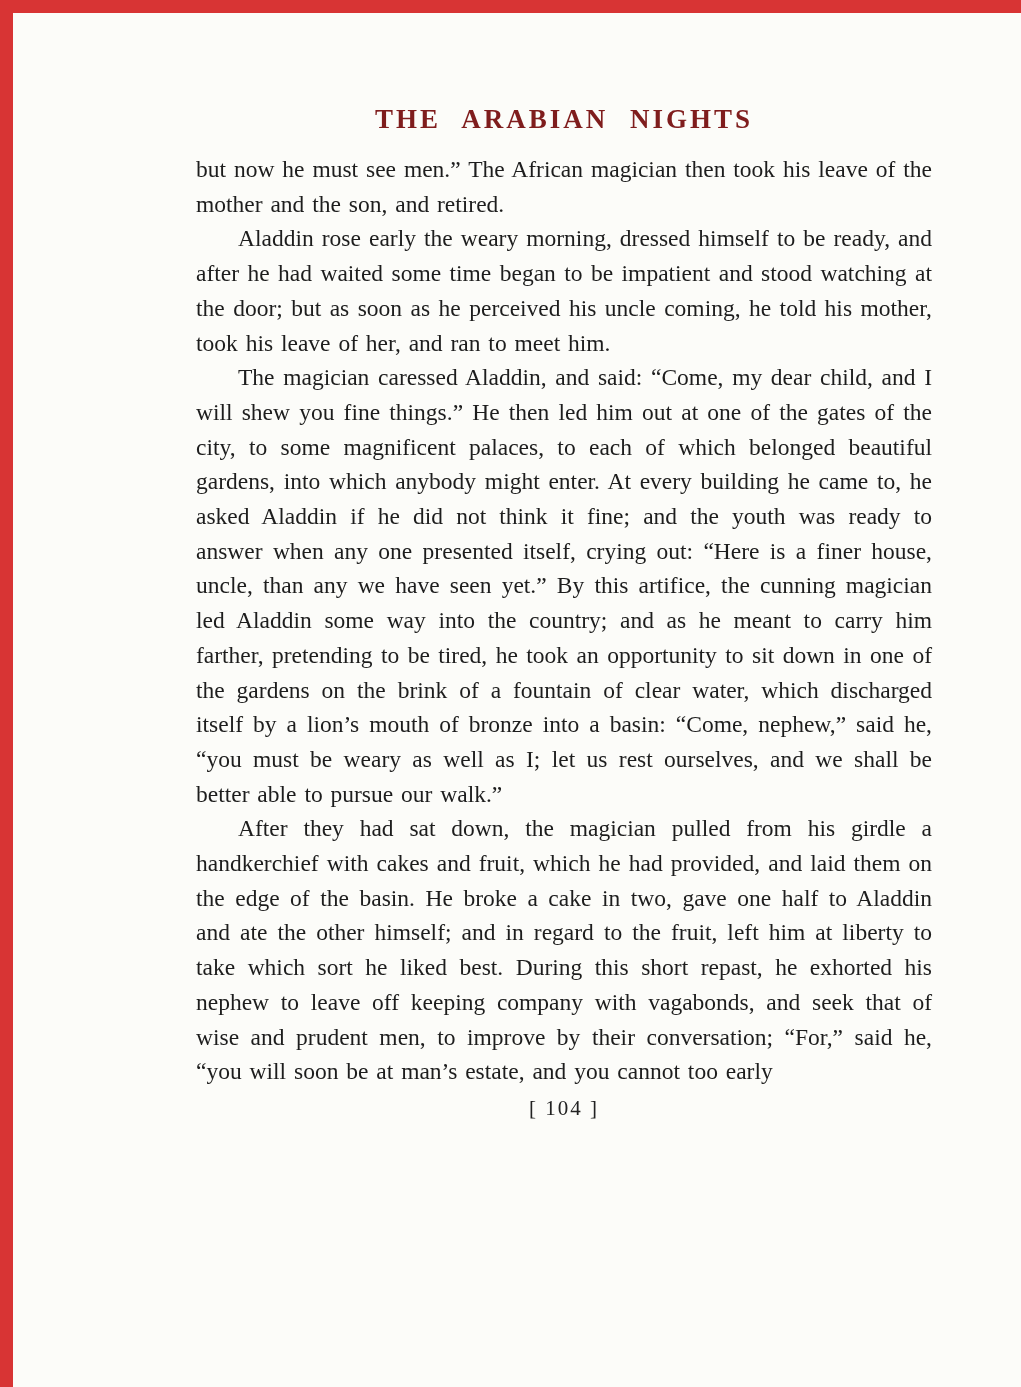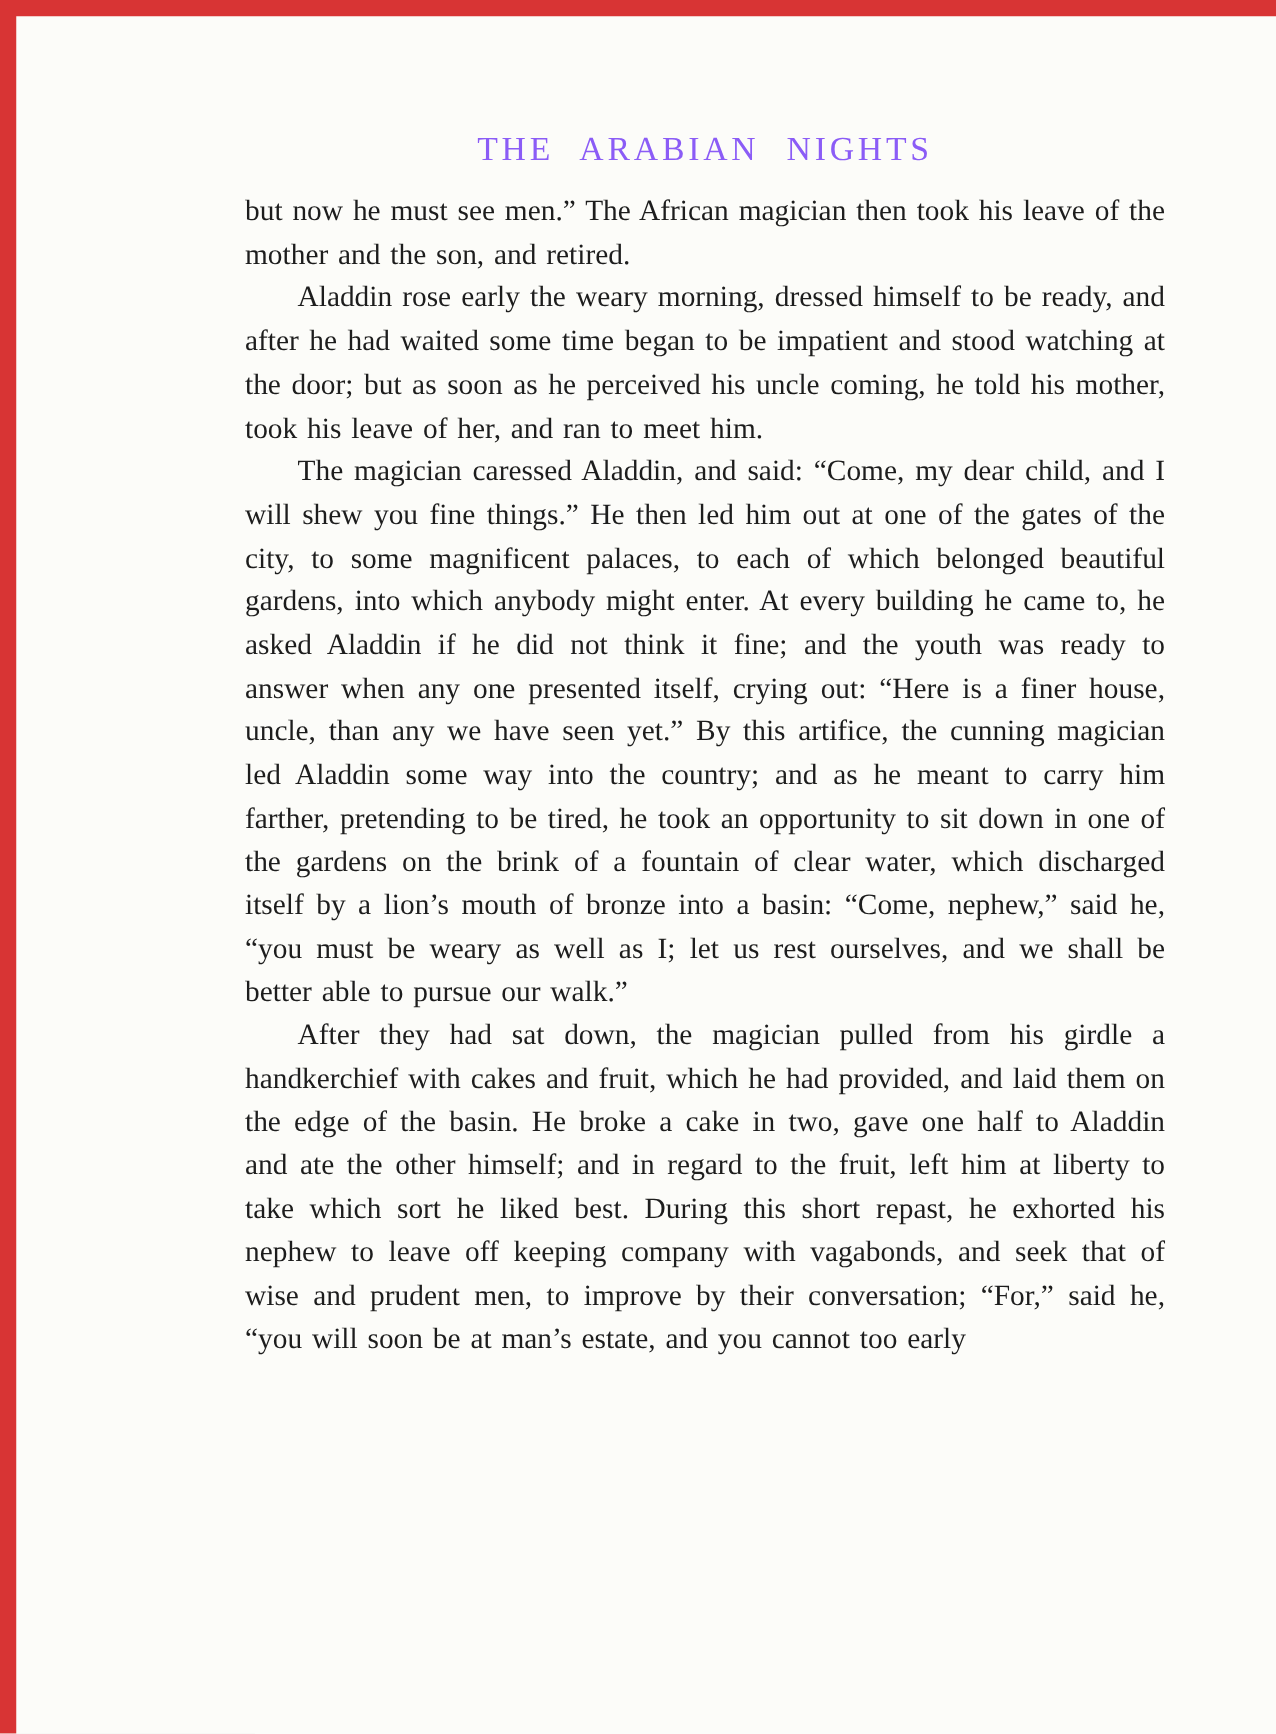--- a/index.html
+++ b/index.html
@@ -34,26 +34,26 @@
       background: #d83434;
     }
     .content {
       position: absolute;
       left: 196px;
       top: 104px;
       width: 736px;
     }
     .running-title {
       font-size: 27px;
-      font-weight: normal;
+      font-weight: bold;
       text-align: center;
       letter-spacing: 3px;
       word-spacing: 12px;
       margin: 0 0 17px 0;
-      color: #8b5cf6;
+      color: #7f1d1d;
     }
     .body-text p {
       margin: 0;
       font-size: 23.5px;
       line-height: 34.7px;
       text-align: justify;
       text-indent: 42px;
       word-spacing: 2px;
       color: #1d1d1d;
       font-family: Liberation Serif, serif;
@@ -81,16 +81,17 @@
 
     <h1 class="running-title">THE ARABIAN NIGHTS</h1>
 
     <div class="body-text">
       <p class="no-indent">but now he must see men.”  The African magician then took his leave of the mother and the son, and retired.</p>
       <p>Aladdin rose early the weary morning, dressed himself to be ready, and after he had waited some time began to be impatient and stood watching at the door;  but as soon as he perceived his uncle coming, he told his mother, took his leave of her, and ran to meet him.</p>
       <p>The magician caressed Aladdin, and said: “Come, my dear child, and I will shew you fine things.”  He then led him out at one of the gates of the city, to some magnificent palaces, to each of which belonged beautiful gardens, into which anybody might enter.  At every building he came to, he asked Aladdin if he did not think it fine;  and the youth was ready to answer when any one presented itself, crying out: “Here is a finer house, uncle, than any we have seen yet.”  By this artifice, the cunning magician led Aladdin some way into the country;  and as he meant to carry him farther, pretending to be tired, he took an opportunity to sit down in one of the gardens on the brink of a fountain of clear water, which discharged itself by a lion’s mouth of bronze into a basin:  “Come, nephew,” said he, “you must be weary as well as I;  let us rest ourselves, and we shall be better able to pursue our walk.”</p>
       <p>After they had sat down, the magician pulled from his girdle a handkerchief with cakes and fruit, which he had provided, and laid them on the edge of the basin.  He broke a cake in two, gave one half to Aladdin and ate the other himself;  and in regard to the fruit, left him at liberty to take which sort he liked best.  During this short repast, he exhorted his nephew to leave off keeping company with vagabonds, and seek that of wise and prudent men, to improve by their conversation;  “For,” said he, “you will soon be at man’s estate, and you cannot too early</p>
     </div>
 
+    <div class="page-number">[ 104 ]</div>
 
   </div>
 
 </div>
 
 </body></html>

